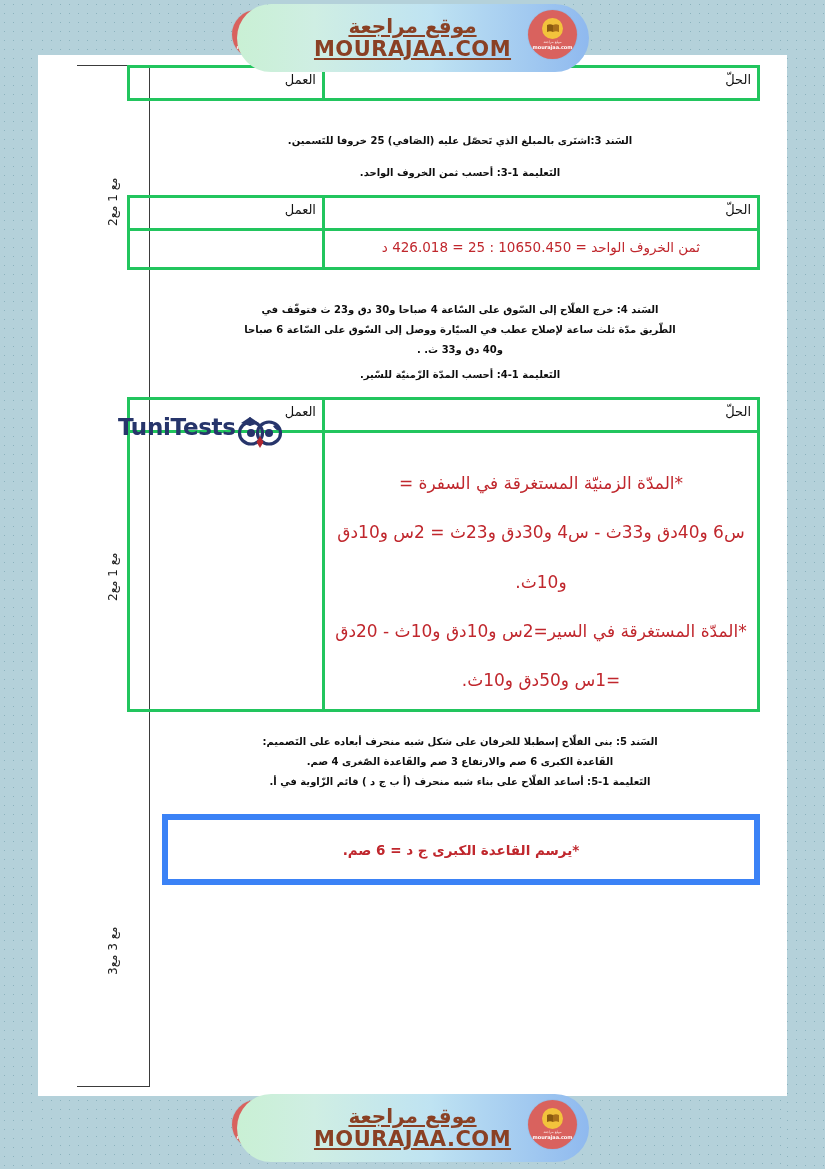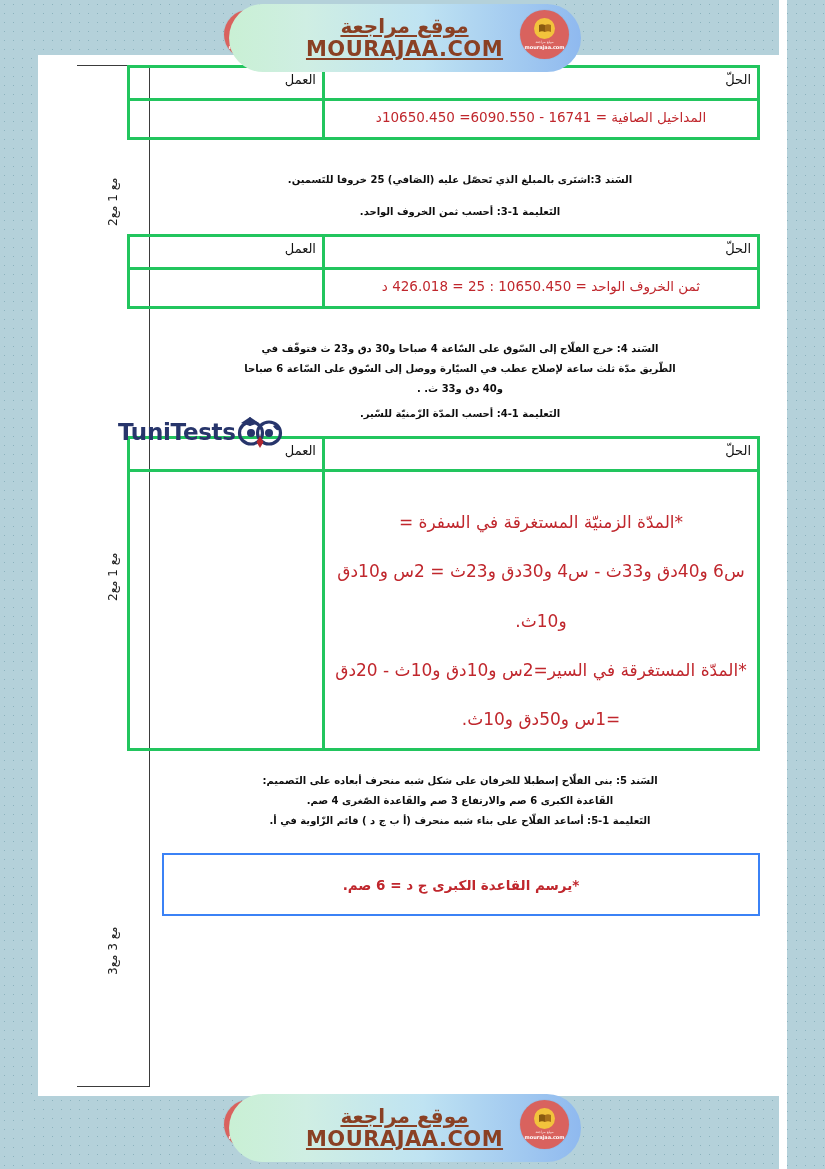--- a/index.html
+++ b/index.html
@@ -24,21 +24,21 @@
     left: 38px;
     top: 0;
     width: 749px;
     height: 1169px;
     background: #ffffff;
   }
 
   
   .banner {
     position: absolute;
-    left: 30px;
+    left: 38px;
     width: 749px;
     height: 78px;
     z-index: 40;
   }
   .banner.top { top: 0; }
   .banner.bottom { top: 1080px; height: 89px; }
 
   .banner-bg {
     position: absolute;
     left: 0; top: 0;
@@ -228,21 +228,21 @@
     direction: rtl;
     font-family: "DejaVu Sans", sans-serif;
     width: 600px;
   }
   .gap-sm { height: 12px; }
   .gap-md { height: 20px; }
   .gap-lg { height: 30px; }
 
   
   .redbox {
-    border: 2px solid #3b82f6;
+    border: 6px solid #3b82f6;
     width: 598px;
     padding: 16px 10px 14px 10px;
     margin-top: 22px;
     box-sizing: border-box;
   }
   .redline {
     color: #c0272d;
     font-weight: bold;
     font-size: 13.5px;
     text-align: center;
@@ -250,21 +250,21 @@
     direction: rtl;
     font-family: "DejaVu Sans", sans-serif;
   }
 
   
   .tunitests {
     position: absolute;
     left: 80px;
     top: 352px;
     display: flex;
-    align-items: center;
+    align-items: flex-start;
     gap: 1px;
     z-index: 30;
   }
   .tt-word {
     font-size: 23px;
     font-weight: bold;
     color: #27356b;
     direction: ltr;
     letter-spacing: -0.3px;
     font-family: "DejaVu Sans", sans-serif;
@@ -281,26 +281,20 @@
 
   <div class="exam-frame">
 
     <div class="body-col">
 
       <table class="qtable">
         <tbody>
             <tr>
           <th class="col-hal">الحلّ</th>
           <th class="col-amal">العمل</th>
-        </tr>
-        <tr>
-          <td class="hal">
-            <div class="answer">المداخيل الصافية = 16741 - 6090.550= 10650.450د</div>
-          </td>
-          <td class="amal"></td>
         </tr>
       </tbody>
         </table>
 
       <div class="gap-lg"></div>
 
       <div class="instr">السَند 3:اشتَرى بالمبلغ الذي تَحصّل عليه (الصَافي) 25 خروفا للتَسمين.</div>
       <div class="gap-sm"></div>
       <div class="instr">التَعليمة 1-3: أحسب ثمن الخروف الواحد.</div>
       <div class="gap-sm"></div>

